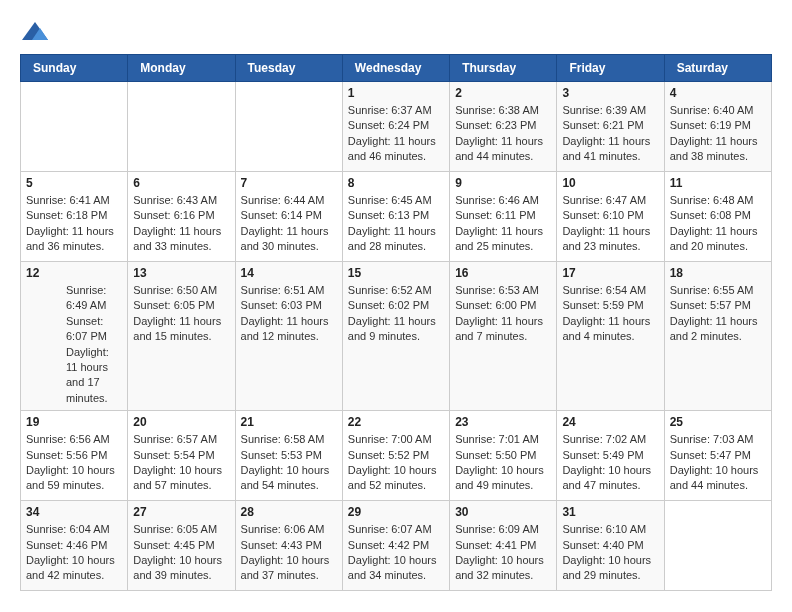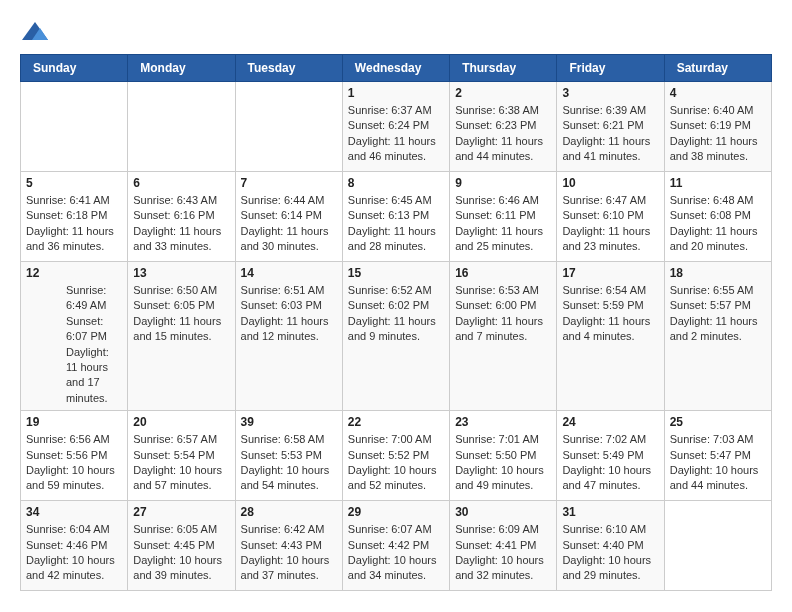--- a/index.html
+++ b/index.html
@@ -260,21 +260,21 @@
 and 59 minutes.</div>
         </td>
         <td>
           <span class="day-num">20</span>
           <div class="cell-info" style="white-space: pre-line;">Sunrise: 6:57 AM
 Sunset: 5:54 PM
 Daylight: 10 hours
 and 57 minutes.</div>
         </td>
         <td>
-          <span class="day-num">39</span>
+          <span class="day-num">21</span>
           <div class="cell-info" style="white-space: pre-line;">Sunrise: 6:58 AM
 Sunset: 5:53 PM
 Daylight: 10 hours
 and 54 minutes.</div>
         </td>
         <td>
           <span class="day-num">22</span>
           <div class="cell-info" style="white-space: pre-line;">Sunrise: 7:00 AM
 Sunset: 5:52 PM
 Daylight: 10 hours
@@ -312,21 +312,21 @@
         </td>
         <td>
           <span class="day-num">27</span>
           <div class="cell-info" style="white-space: pre-line;">Sunrise: 6:05 AM
 Sunset: 4:45 PM
 Daylight: 10 hours
 and 39 minutes.</div>
         </td>
         <td>
           <span class="day-num">28</span>
-          <div class="cell-info" style="white-space: pre-line;">Sunrise: 6:42 AM
+          <div class="cell-info" style="white-space: pre-line;">Sunrise: 6:06 AM
 Sunset: 4:43 PM
 Daylight: 10 hours
 and 37 minutes.</div>
         </td>
         <td>
           <span class="day-num">29</span>
           <div class="cell-info" style="white-space: pre-line;">Sunrise: 6:07 AM
 Sunset: 4:42 PM
 Daylight: 10 hours
 and 34 minutes.</div>

